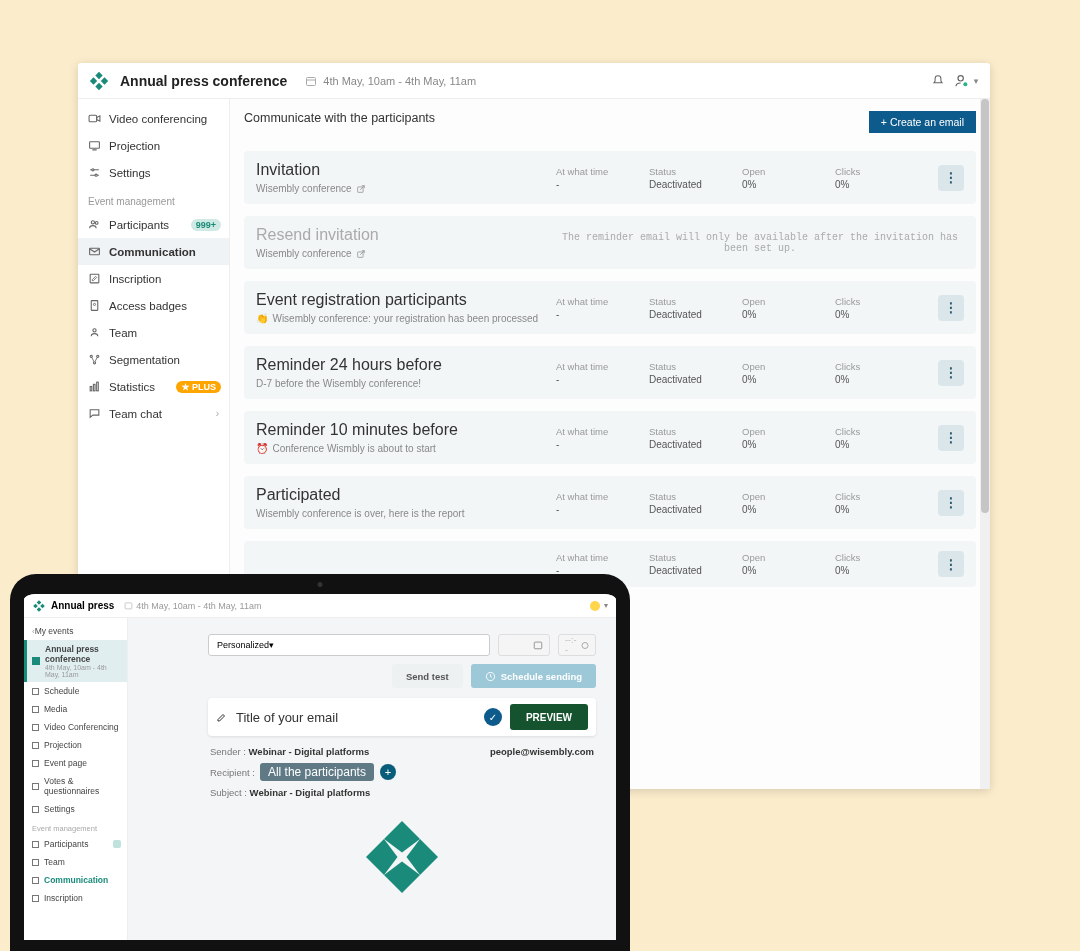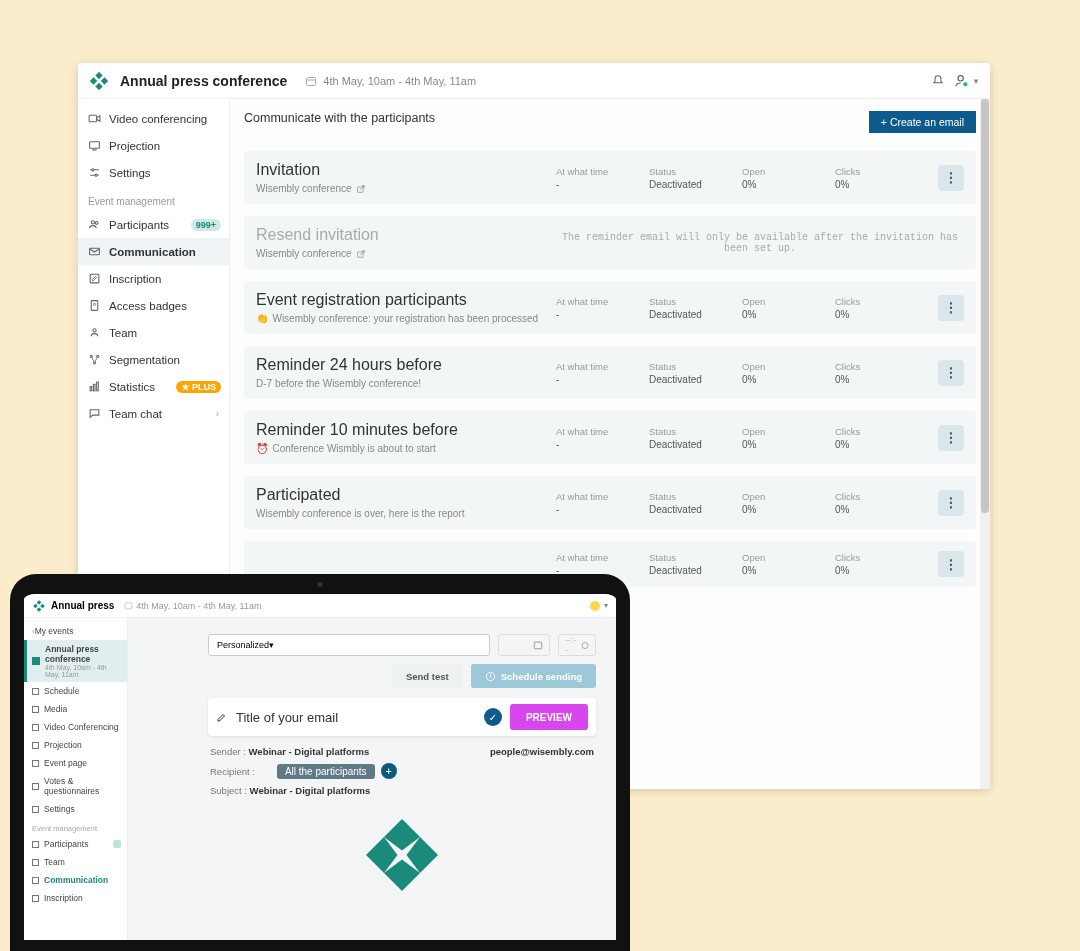--- a/index.html
+++ b/index.html
@@ -76,25 +76,25 @@
   .lc-box { width:52px; height:22px; border:1px solid #ddd; background:#f5f5f5; border-radius:3px; display:flex; align-items:center; justify-content:flex-end; padding:0 6px; }
   .lc-box2 { width:38px; }
   .lc-btn { height:24px; padding:0 14px; border-radius:3px; font-size:9.5px; border:none; cursor:pointer; font-weight:600; }
   .lc-btn.test { background:#eef1f2; color:#555; }
   .lc-btn.sched { background:#9cc8d8; color:#fff; display:flex; align-items:center; gap:5px; }
   .lc-row-right { justify-content:flex-end; }
   .lc-email-title-bar { display:flex; align-items:center; background:#fff; border-radius:4px; padding:6px 8px; margin-top:10px; gap:8px; box-shadow:0 1px 3px rgba(0,0,0,.1); }
   .lc-pen { width:12px; height:12px; }
   .lc-etitle { flex:1; font-size:13px; font-weight:400; color:#333; }
   .lc-check { width:18px; height:18px; background:#0d5a8c; border-radius:50%; display:flex; align-items:center; justify-content:center; color:#fff; font-size:10px; }
-  .lc-preview { background:#d946ef; color:#fff; font-weight:700; height:26px; padding:0 16px; border:none; border-radius:3px; font-size:10px; cursor:pointer; }
+  .lc-preview { background:#14532d; color:#fff; font-weight:700; height:26px; padding:0 16px; border:none; border-radius:3px; font-size:10px; cursor:pointer; }
   .lc-meta { font-size:9.5px; color:#777; margin-top:10px; padding:0 2px; }
   .lc-meta b { color:#333; font-weight:600; }
   .lc-meta-row { display:flex; align-items:center; margin-bottom:6px; }
-  .lc-pill { background:#5f7a85; color:#fff; padding:2px 8px; border-radius:3px; font-size:10px; margin-left:22px; }
+  .lc-pill { background:#5f7a85; color:#fff; padding:2px 8px; border-radius:3px; font-size:12px; margin-left:5px; }
   .lc-plus { width:16px; height:16px; background:#0a5d7a; border-radius:50%; color:#fff; display:flex; align-items:center; justify-content:center; font-size:11px; margin-left:6px; cursor:pointer; }
   .lc-preview-logo { margin-top:14px; display:flex; justify-content:center; }
 
   
   .stroke6 { stroke:#666; }
 </style>
 </head>
 <body>
 
 <div class="main-window">

